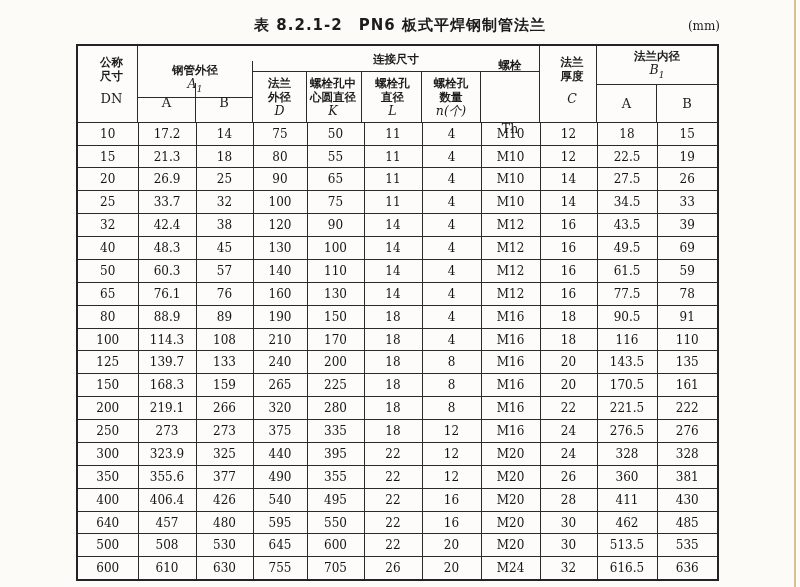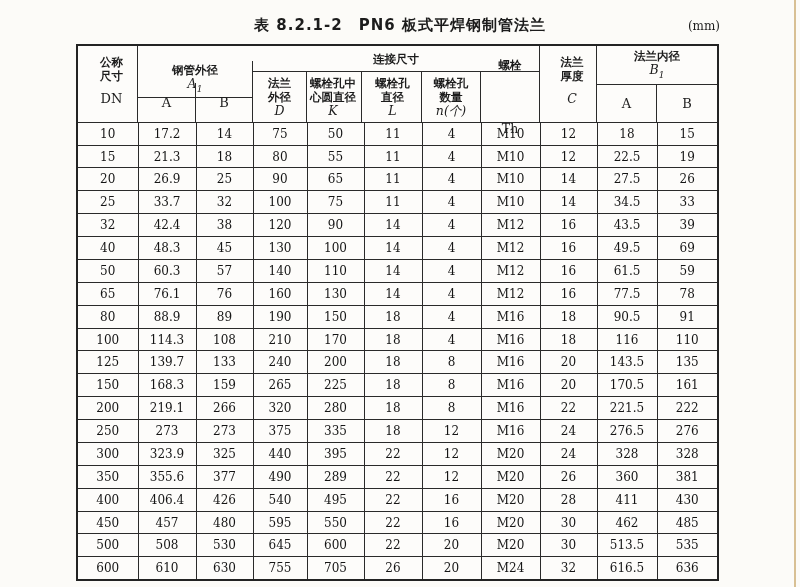--- a/index.html
+++ b/index.html
@@ -359,21 +359,21 @@
     <td>M20</td>
     <td>24</td>
     <td>328</td>
     <td>328</td>
   </tr>
         <tr>
     <td>350</td>
     <td>355.6</td>
     <td>377</td>
     <td>490</td>
-    <td>289</td>
+    <td>355</td>
     <td>22</td>
     <td>12</td>
     <td>M20</td>
     <td>26</td>
     <td>360</td>
     <td>381</td>
   </tr>
         <tr>
     <td>400</td>
     <td>406.4</td>
@@ -381,21 +381,21 @@
     <td>540</td>
     <td>495</td>
     <td>22</td>
     <td>16</td>
     <td>M20</td>
     <td>28</td>
     <td>411</td>
     <td>430</td>
   </tr>
         <tr>
-    <td>450</td>
+    <td>640</td>
     <td>457</td>
     <td>480</td>
     <td>595</td>
     <td>550</td>
     <td>22</td>
     <td>16</td>
     <td>M20</td>
     <td>30</td>
     <td>462</td>
     <td>485</td>

